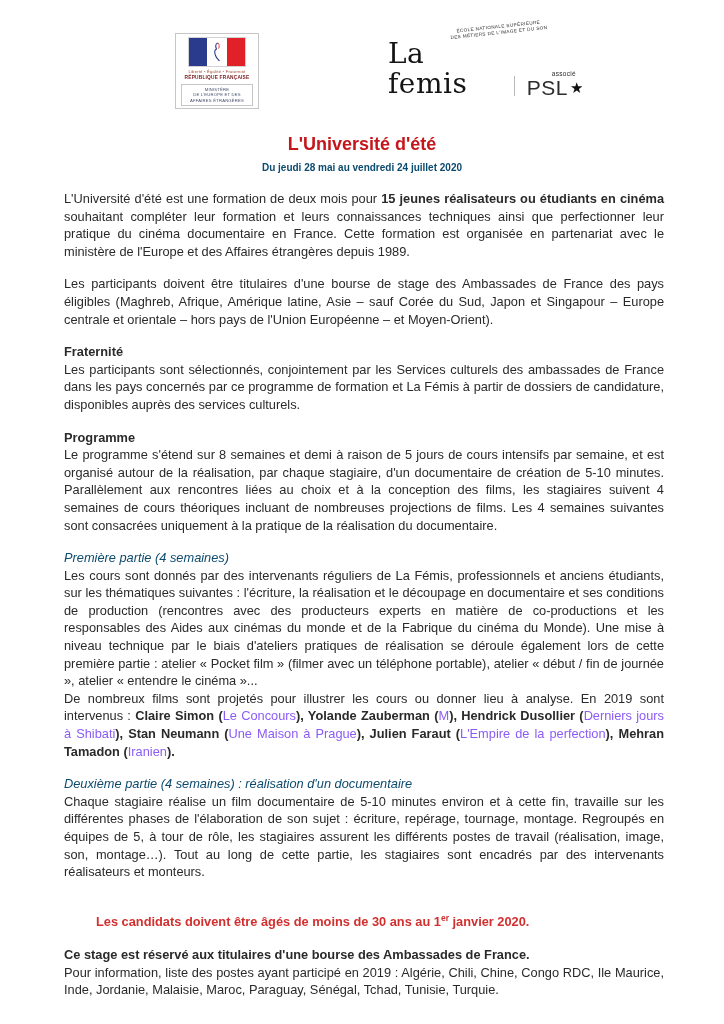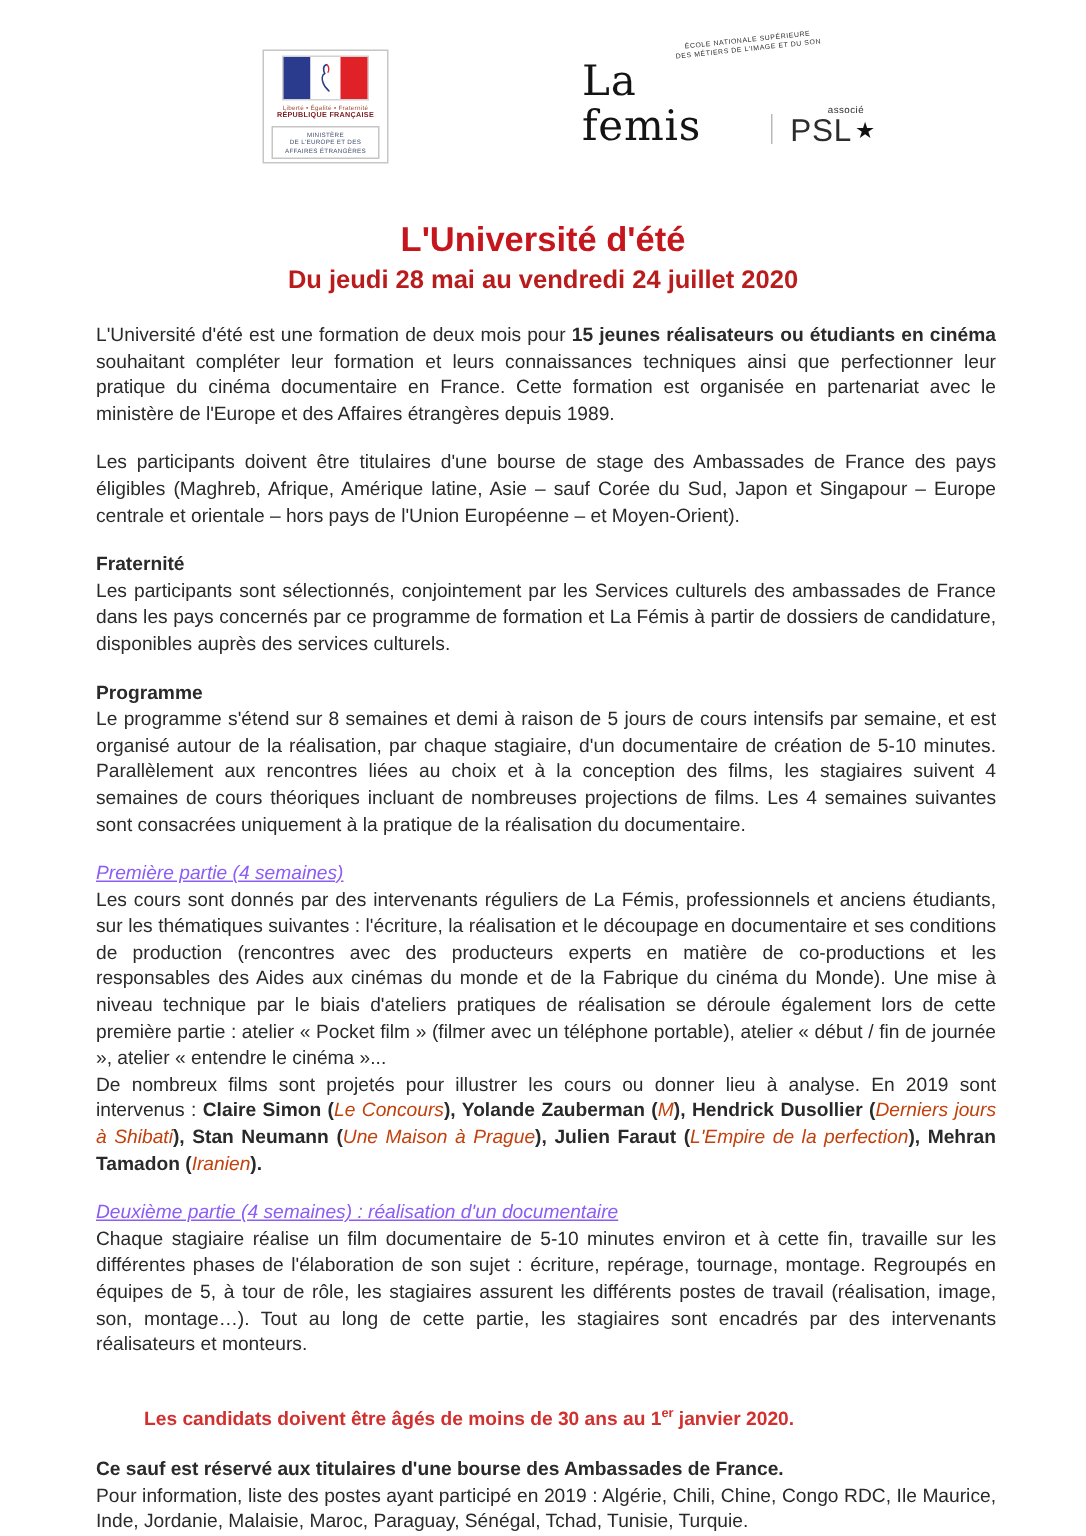--- a/index.html
+++ b/index.html
@@ -26,28 +26,28 @@
   .arc-text{position:absolute;left:62px;top:2px;transform:rotate(-6deg);text-align:center;white-space:nowrap;}
   .arc-line{font-size:4.6px;line-height:5.8px;letter-spacing:.4px;color:#2b2b2b;}
   .femis-row{display:flex;align-items:flex-end;margin-top:17px;}
   .wordmark{font-family:"DejaVu Serif","Liberation Serif",serif;font-size:28px;line-height:30px;color:#141414;letter-spacing:.5px;}
   .logo-sep{width:1px;height:20px;background:#b9b9b9;margin:0 12px 3px 13px;}
   .psl-block{display:flex;flex-direction:column;padding-bottom:1px;}
   .associe{font-size:6.5px;color:#2b2b2b;letter-spacing:.3px;margin-bottom:1px;align-self:flex-end;margin-right:8px;}
   .psl{display:flex;align-items:flex-start;font-size:21px;line-height:20px;color:#2d2d2d;letter-spacing:.5px;}
   .psl-star{font-size:15px;margin-left:2px;color:#111;}
   
-  .doc-title{margin:40px 0 5px;text-align:center;font-size:23px;line-height:26px;font-weight:bold;color:#c4161c;}
-  .doc-dates{text-align:center;font-size:17px;font-weight:bold;color:#b91c1c;margin-bottom:17px;}
+  .doc-title{margin:25px 0 5px;text-align:center;font-size:18px;line-height:26px;font-weight:bold;color:#c4161c;}
+  .doc-dates{text-align:center;font-size:10px;font-weight:bold;color:#0c4a6e;margin-bottom:17px;}
   
   .content{padding:0 60px 0 64px;font-size:12.8px;line-height:17.6px;text-align:justify;}
   .content p{margin:0 0 15px;}
   .b{font-weight:bold;}
-  .gray-h{color:#8b5cf6;font-style:italic;text-decoration:underline;}
-  .film-title{color:#c2410c;font-style:italic;}
+  .gray-h{color:#0c4a6e;font-style:italic;}
+  .film-title{color:#8b5cf6;}
   .red-b{color:#d2302f;font-weight:bold;padding-left:32px;}
   sup{font-size:8.5px;line-height:0;vertical-align:super;}
 </style>
 </head>
 <body>
 
 <div class="page">
 
   <div class="header">
 
@@ -102,17 +102,17 @@
     <p><span class="b">Fraternité</span><br><span>Les participants sont sélectionnés, conjointement par les Services culturels des ambassades de France dans les pays concernés par ce programme de formation et La Fémis à partir de dossiers de candidature, disponibles auprès des services culturels.</span></p>
 
     <p><span class="b">Programme</span><br><span>Le programme s'étend sur 8 semaines et demi à raison de 5 jours de cours intensifs par semaine, et est organisé autour de la réalisation, par chaque stagiaire, d'un documentaire de création de 5-10 minutes. Parallèlement aux rencontres liées au choix et à la conception des films, les stagiaires suivent 4 semaines de cours théoriques incluant de nombreuses projections de films. Les 4 semaines suivantes sont consacrées uniquement à la pratique de la réalisation du documentaire.</span></p>
 
     <p><span class="gray-h">Première partie (4 semaines)</span><br><span>Les cours sont donnés par des intervenants réguliers de La Fémis, professionnels et anciens étudiants, sur les thématiques suivantes : l'écriture, la réalisation et le découpage en documentaire et ses conditions de production (rencontres avec des producteurs experts en matière de co-productions et les responsables des Aides aux cinémas du monde et de la Fabrique du cinéma du Monde). Une mise à niveau technique par le biais d'ateliers pratiques de réalisation se déroule également lors de cette première partie : atelier « Pocket film » (filmer avec un téléphone portable), atelier « début / fin de journée », atelier « entendre le cinéma »...</span><br><span>De nombreux films sont projetés pour illustrer les cours ou donner lieu à analyse. En 2019 sont intervenus : </span><span class="b">Claire Simon</span><span class="b"> (</span><span class="film-title">Le Concours</span><span class="b">), </span><span class="b">Yolande Zauberman</span><span class="b"> (</span><span class="film-title">M</span><span class="b">), </span><span class="b">Hendrick Dusollier</span><span class="b"> (</span><span class="film-title">Derniers jours à Shibati</span><span class="b">), </span><span class="b">Stan Neumann</span><span class="b"> (</span><span class="film-title">Une Maison à Prague</span><span class="b">), </span><span class="b">Julien Faraut</span><span class="b"> (</span><span class="film-title">L'Empire de la perfection</span><span class="b">), </span><span class="b">Mehran Tamadon</span><span class="b"> (</span><span class="film-title">Iranien</span><span class="b">).</span></p>
 
     <p><span class="gray-h">Deuxième partie (4 semaines) : réalisation d'un documentaire</span><br><span>Chaque stagiaire réalise un film documentaire de 5-10 minutes environ et à cette fin, travaille sur les différentes phases de l'élaboration de son sujet : écriture, repérage, tournage, montage. Regroupés en équipes de 5, à tour de rôle, les stagiaires assurent les différents postes de travail (réalisation, image, son, montage…). Tout au long de cette partie, les stagiaires sont encadrés par des intervenants réalisateurs et monteurs.</span></p>
 
     <p><br><span class="red-b"><span>Les candidats doivent être âgés de moins de 30 ans au 1</span><sup>er</sup><span> janvier 2020.</span></span></p>
 
-    <p><span class="b">Ce sauf est réservé aux titulaires d'une bourse des Ambassades de France.</span><br><span>Pour information, liste des postes ayant participé en 2019 : Algérie, Chili, Chine, Congo RDC, Ile Maurice, Inde, Jordanie, Malaisie, Maroc, Paraguay, Sénégal, Tchad, Tunisie, Turquie.</span></p>
+    <p><span class="b">Ce stage est réservé aux titulaires d'une bourse des Ambassades de France.</span><br><span>Pour information, liste des postes ayant participé en 2019 : Algérie, Chili, Chine, Congo RDC, Ile Maurice, Inde, Jordanie, Malaisie, Maroc, Paraguay, Sénégal, Tchad, Tunisie, Turquie.</span></p>
 
   </div>
 
 </div>
 
 </body></html>

